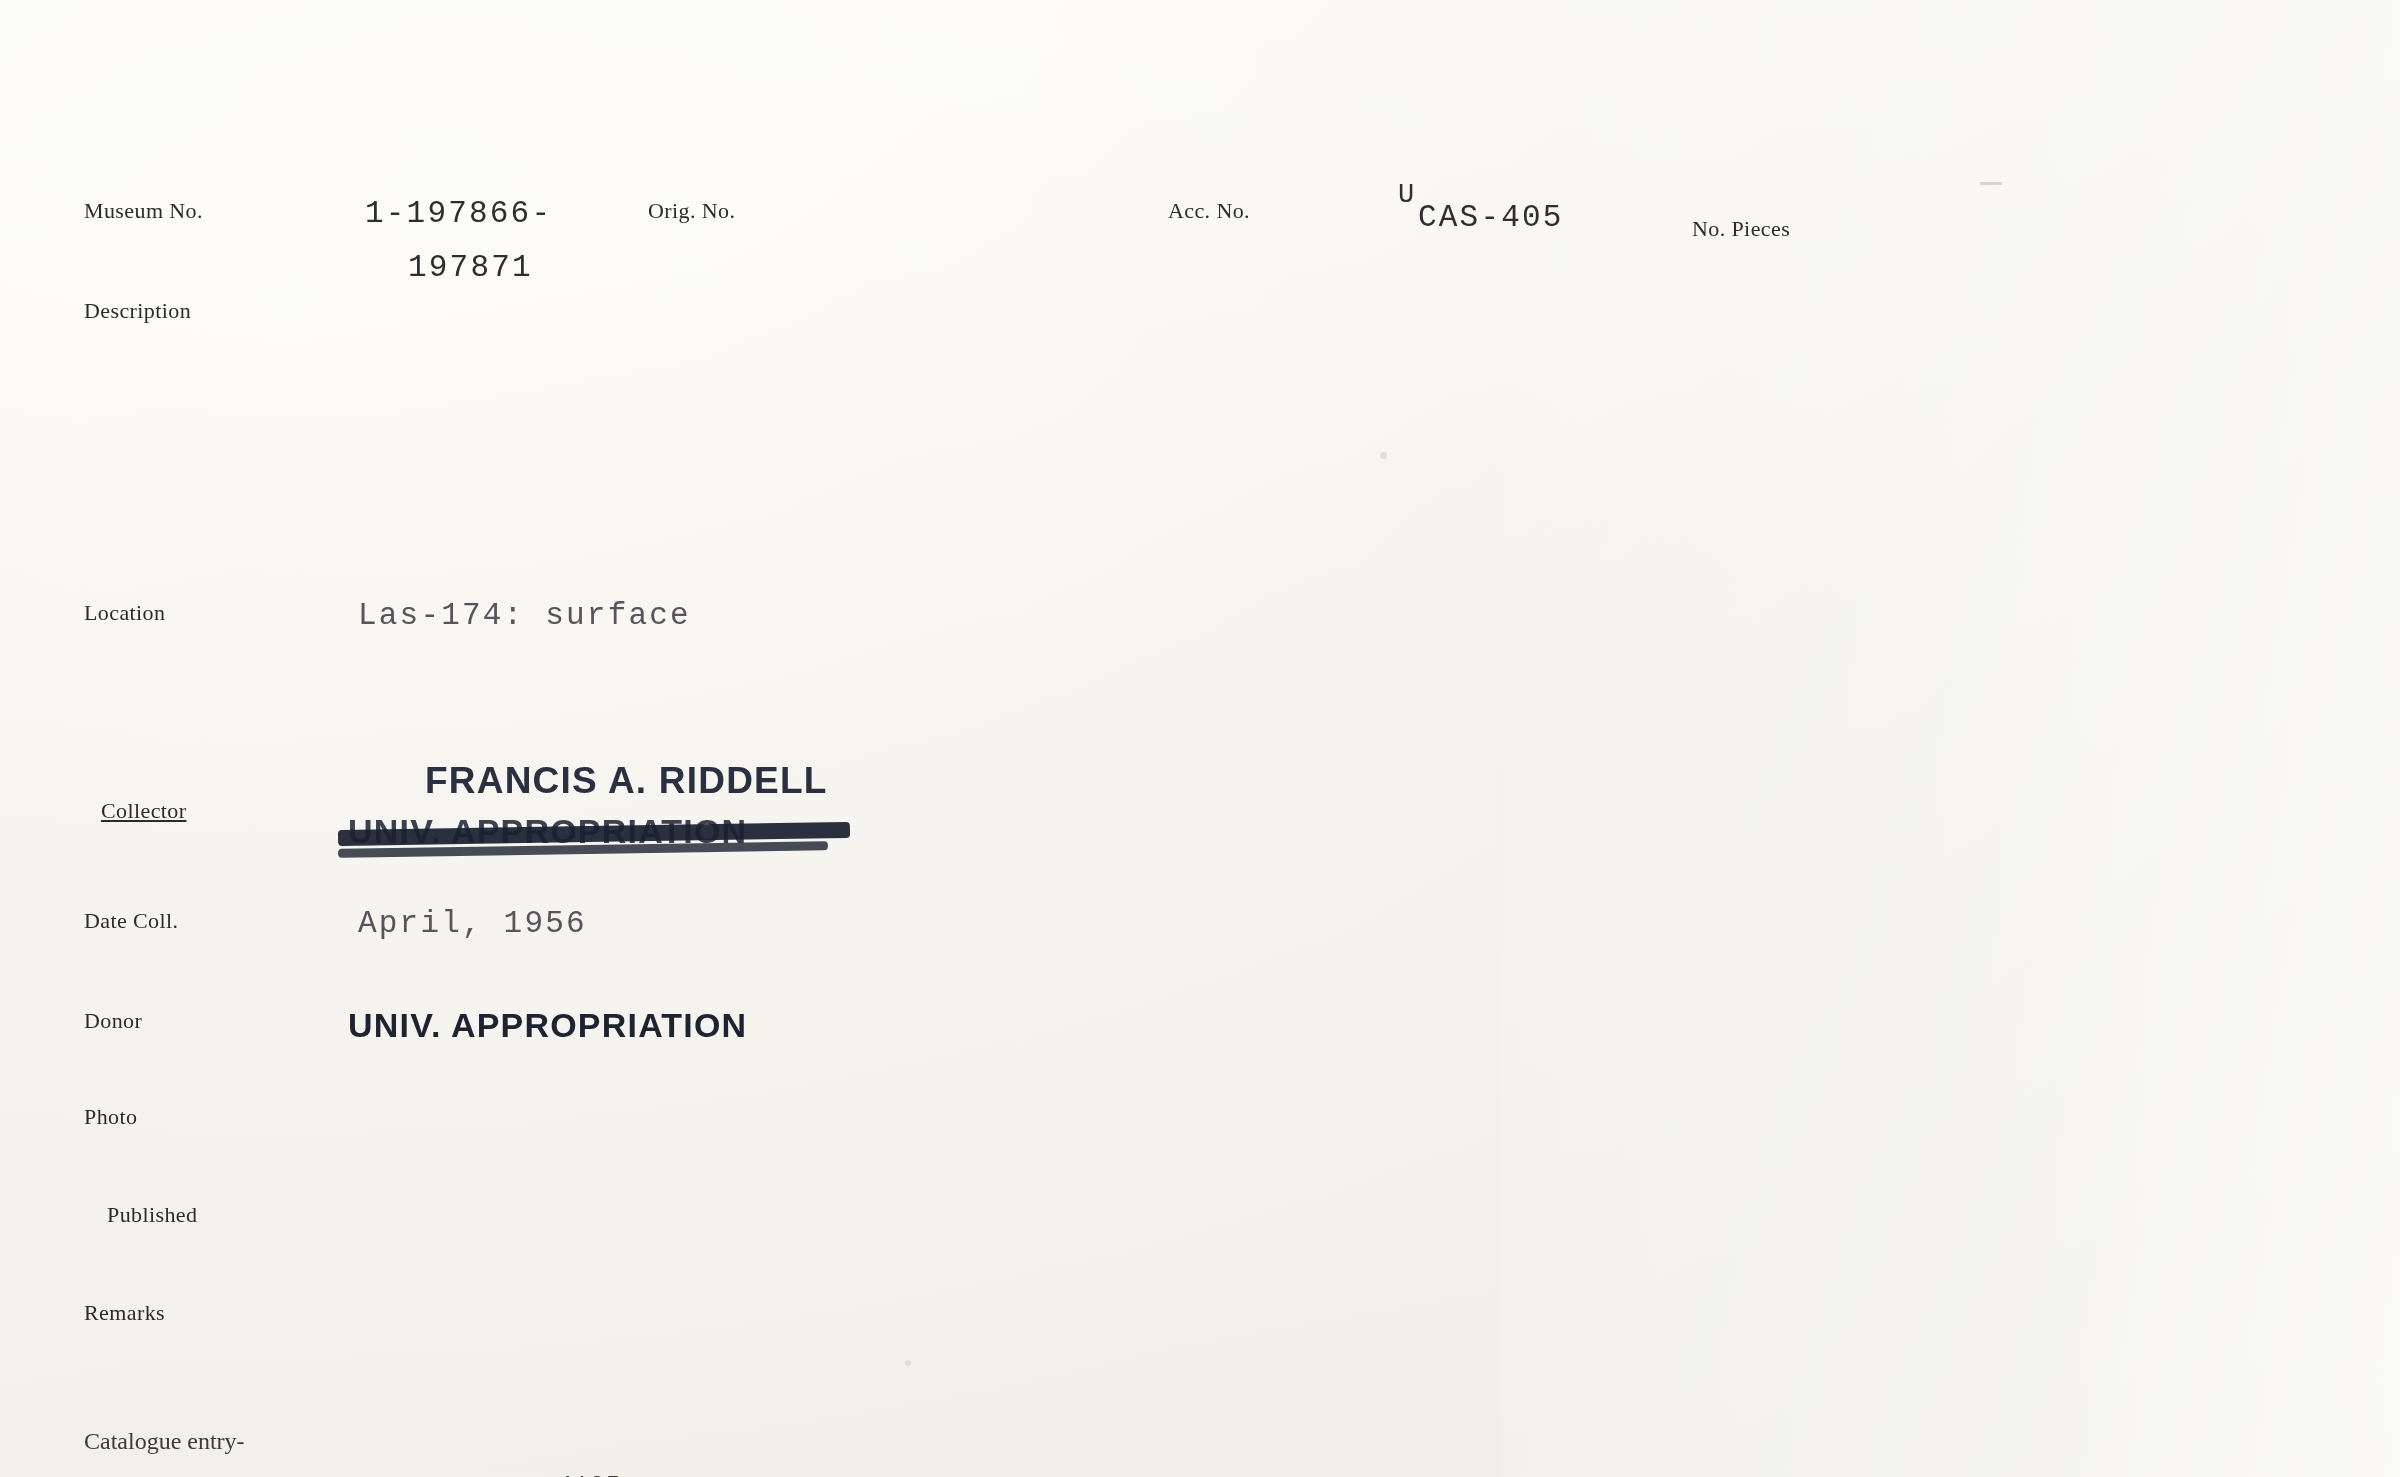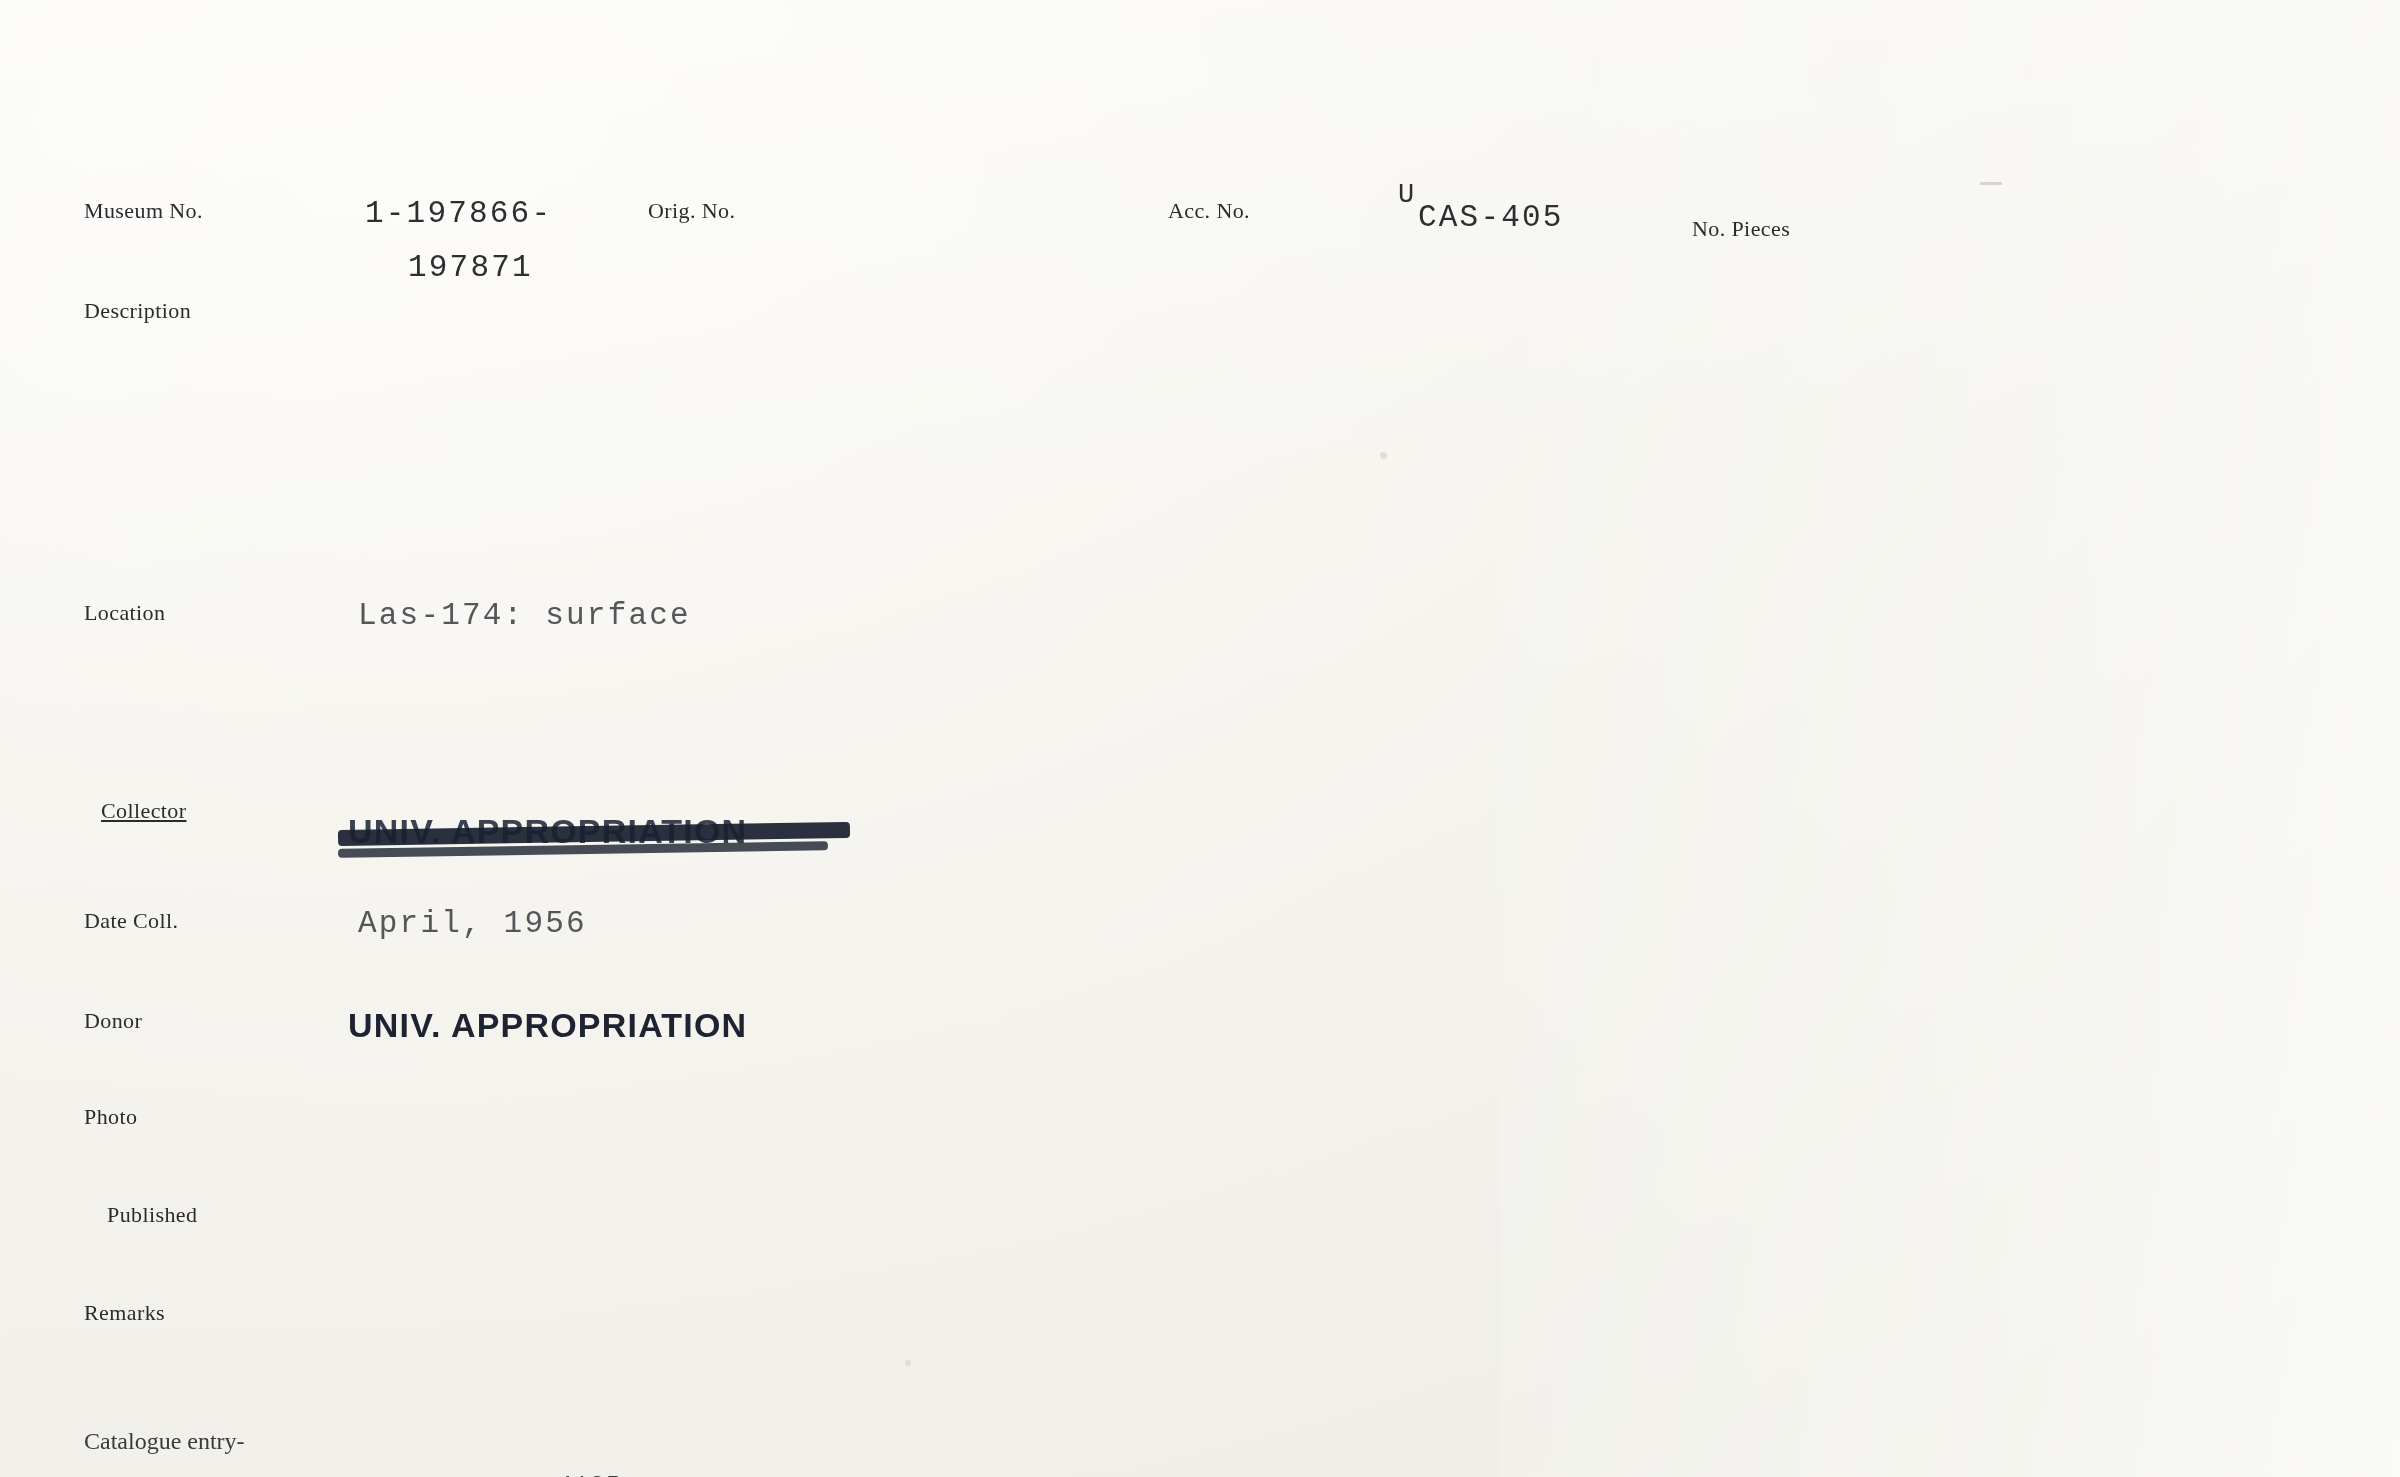--- a/index.html
+++ b/index.html
@@ -141,20 +141,21 @@
 
   <div class="label" style="left:1692px; top:182px;margin-top:34px;">No. Pieces</div>
   <div class="typed" style="left:1960px; top:196px;"></div>
 
   <div class="label" style="left:84px; top:298px;">Description</div>
 
   <div class="label" style="left:84px; top:600px;">Location</div>
   <div class="typed faint" style="left:358px; top:598px;">Las-174: surface</div>
 
   <div class="label" style="left:101px; top:798px;text-decoration:underline;">Collector</div>
+  <div class="stamp blurred" style="left:425px; top:760px; font-size:37px;">FRANCIS A. RIDDELL</div>
   <div class="stamp struck" style="left:348px; top:812px; font-size:34px;">UNIV. APPROPRIATION</div>
   <div class="strike-bar" style="left:338px; top:826px; width:512px; height:16px;"></div>
   <div class="strike-bar thin" style="left:338px; top:845px; width:490px; height:9px;"></div>
 
   <div class="label" style="left:84px; top:908px;">Date Coll.</div>
   <div class="typed faint" style="left:358px; top:906px;">April, 1956</div>
 
   <div class="label" style="left:84px; top:1008px;">Donor</div>
   <div class="stamp" style="left:348px; top:1006px; font-size:34px;">UNIV. APPROPRIATION</div>
 

